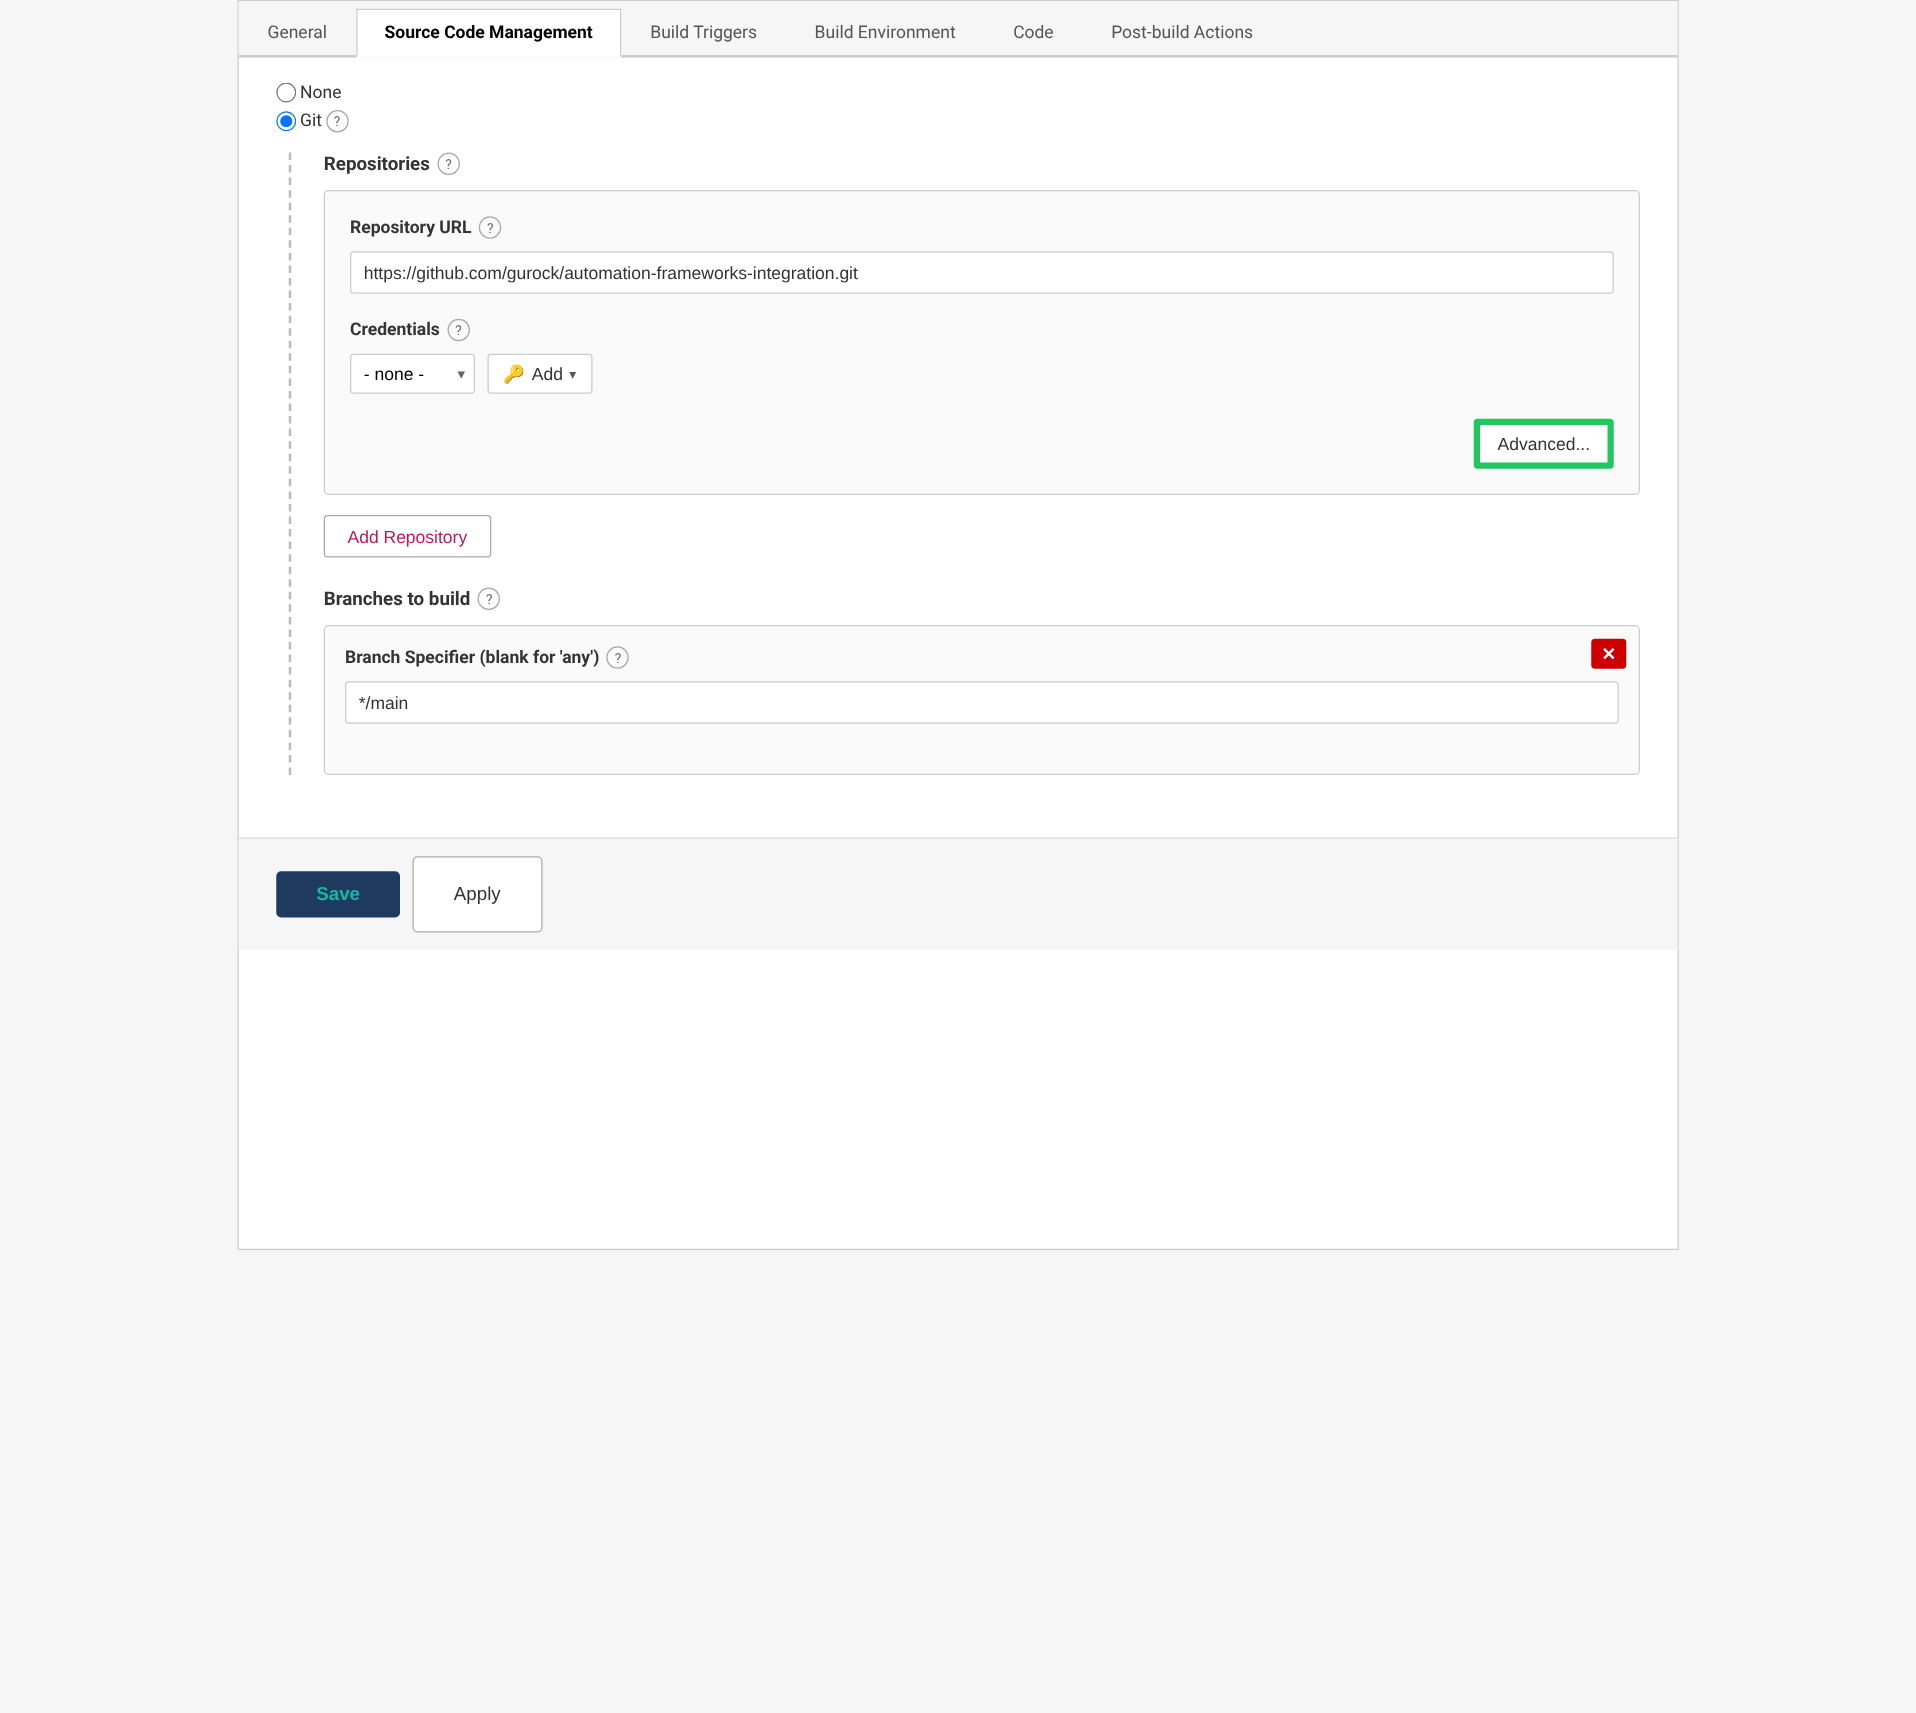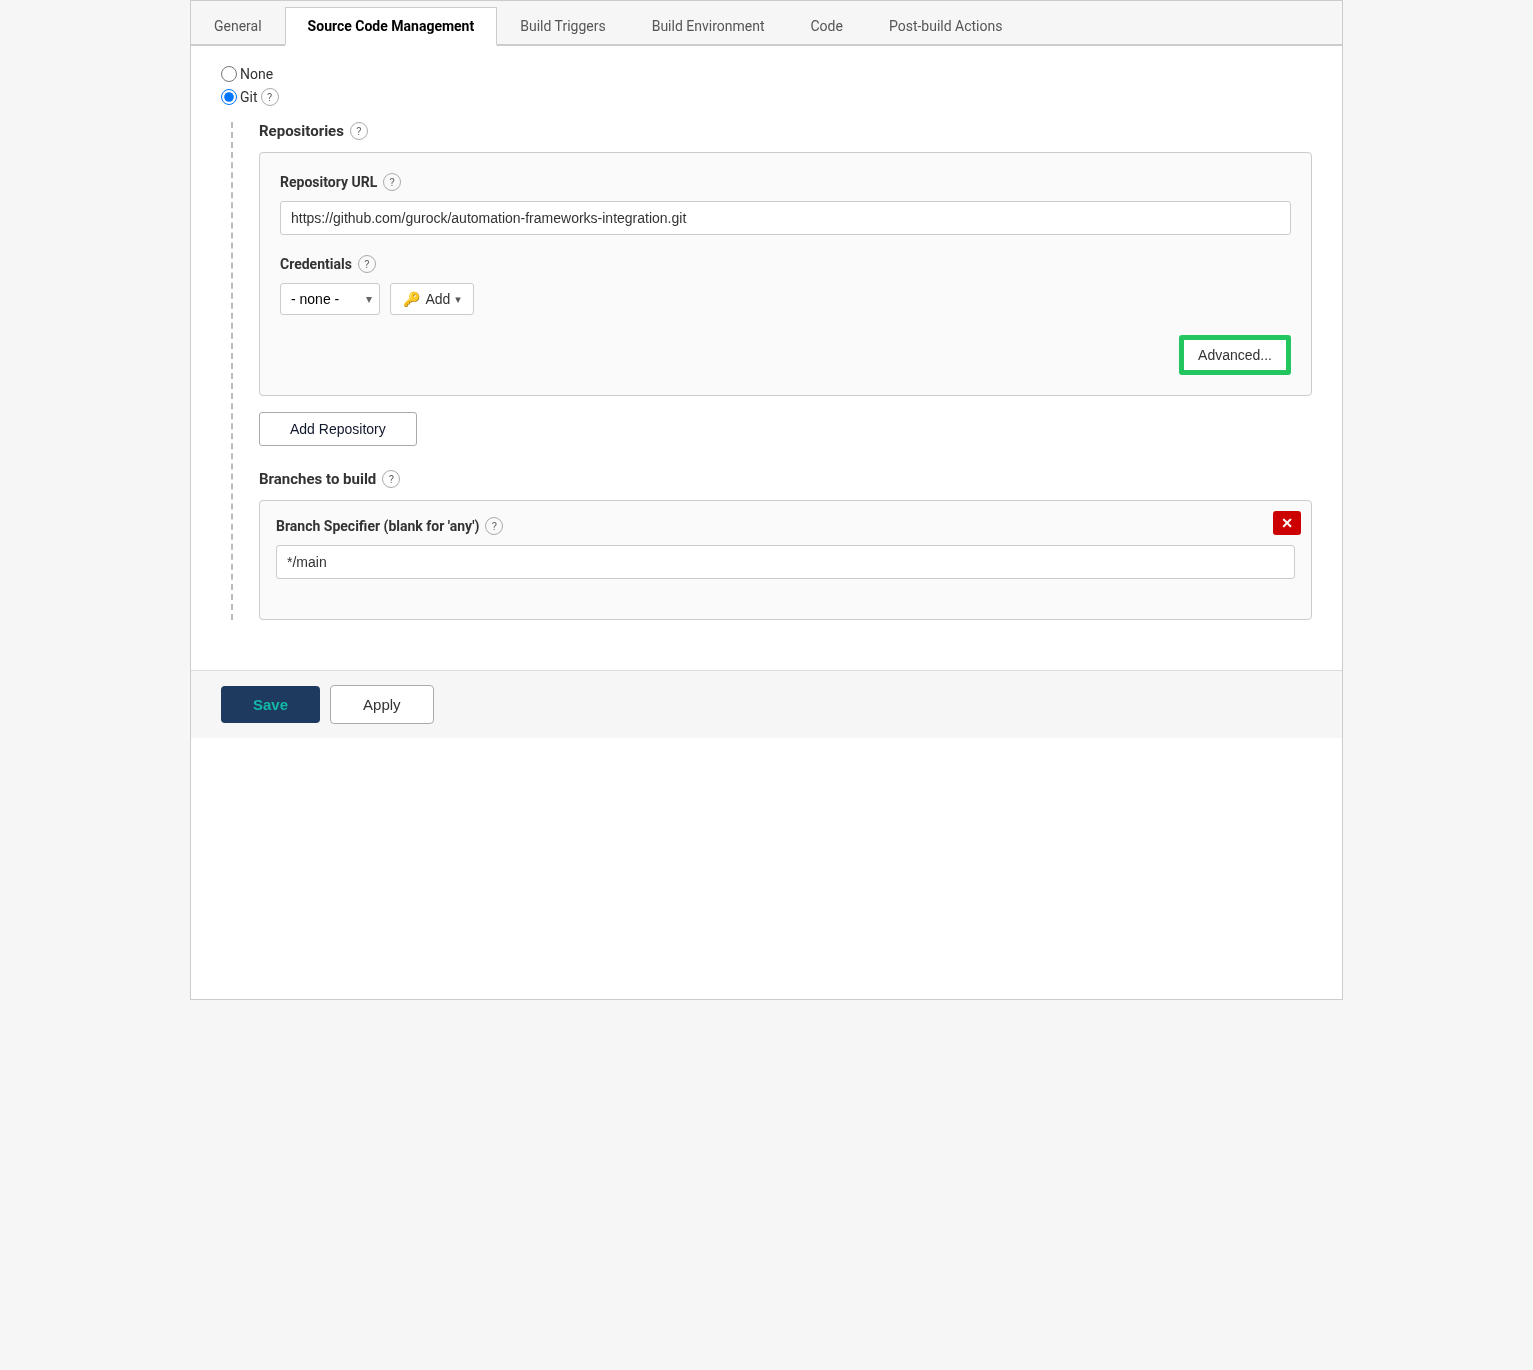--- a/index.html
+++ b/index.html
@@ -175,27 +175,27 @@
       padding: 7px 14px;
       border: 5px solid #22c55e;
       border-radius: 3px;
       background: #fff;
       font-size: 14px;
       cursor: pointer;
       color: #333;
     }
     
     .add-repo-btn {
-      padding: 8px 30px;
+      padding: 8px 18px;
       border: 1px solid #aaa;
       border-radius: 3px;
       background: #fff;
       font-size: 14px;
       cursor: pointer;
-      color: #0f172a;
+      color: #be185d;
       margin-bottom: 24px;
     }
     
     .branches-section {
       margin-bottom: 20px;
     }
     
     .branch-box {
       border: 1px solid #ccc;
       border-radius: 4px;
@@ -235,21 +235,21 @@
       padding: 10px 32px;
       background: #1e3a5f;
       color: #14b8a6;
       border: none;
       border-radius: 4px;
       font-size: 15px;
       font-weight: bold;
       cursor: pointer;
     }
     .apply-btn {
-      padding: 10px 32px;
+      padding: 21px 32px;
       background: #fff;
       color: #333;
       border: 1px solid #aaa;
       border-radius: 4px;
       font-size: 15px;
       cursor: pointer;
     }
     .sub-section {
       margin-left: 10px;
       padding-left: 26px;

